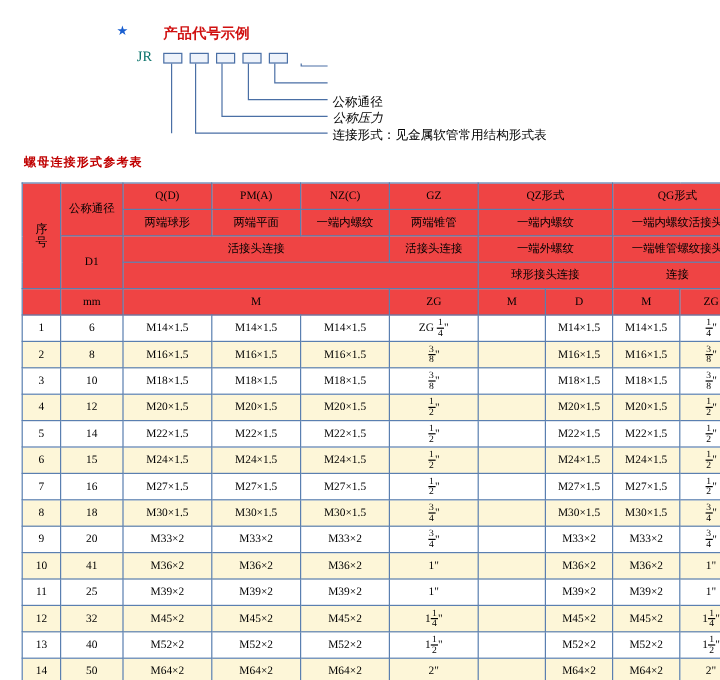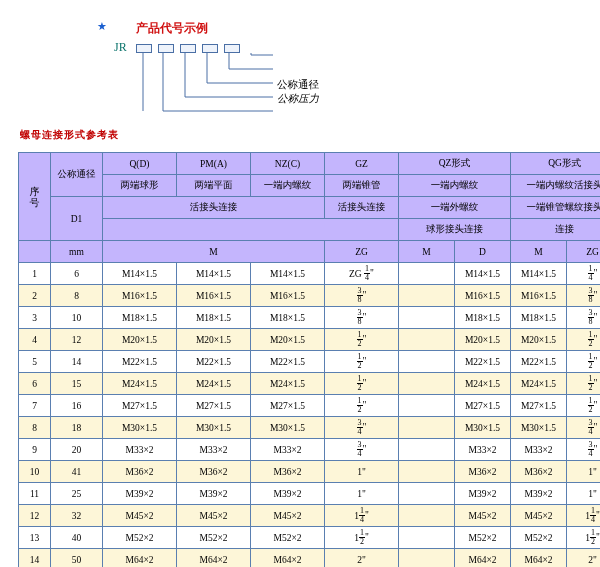--- a/index.html
+++ b/index.html
@@ -106,21 +106,21 @@
   }
   table.spec th, table.spec td {
     border: 1px solid #5a7fb0;
     text-align: center;
     vertical-align: middle;
     padding: 0;
     height: 22px;
     color: #000;
     font-weight: normal;
   }
-  thead th { background: #c4b5fd; }
+  thead th { background: #ef4444; }
   .row-odd td { background: #ffffff; }
   .row-even td { background: #fdf6d8; }
 
   .col-sn { width: 32px; }
   .col-dn { width: 52px; }
   .col-qd { width: 74px; }
   .col-pm { width: 74px; }
   .col-nz { width: 74px; }
   .col-gz { width: 74px; }
   .col-qz-a { width: 56px; }
@@ -165,20 +165,21 @@
     <path d="M251,53 L251,55 L273,55" stroke="#4a6fa5" fill="none" stroke-width="1"></path>
     <path d="M229,53 L229,69 L273,69" stroke="#4a6fa5" fill="none" stroke-width="1"></path>
     <path d="M207,53 L207,83 L273,83" stroke="#4a6fa5" fill="none" stroke-width="1"></path>
     <path d="M185,53 L185,97 L273,97" stroke="#4a6fa5" fill="none" stroke-width="1"></path>
     <path d="M163,53 L163,111 L273,111" stroke="#4a6fa5" fill="none" stroke-width="1"></path>
     <path d="M143,53 L143,111" stroke="#4a6fa5" fill="none" stroke-width="1"></path>
   </svg>
 
   <div class="legend-desc ld2">公称通径</div>
   <div class="legend-desc ld3">公称压力</div>
+  <div class="legend-desc ld4">连接形式：见金属软管常用结构形式表</div>
 </div>
 
 <div class="table-title">螺母连接形式参考表</div>
 
 <div class="table-wrap">
   <table class="spec">
     <colgroup>
       <col class="col-sn">
         <col class="col-dn">
       <col class="col-qd">

